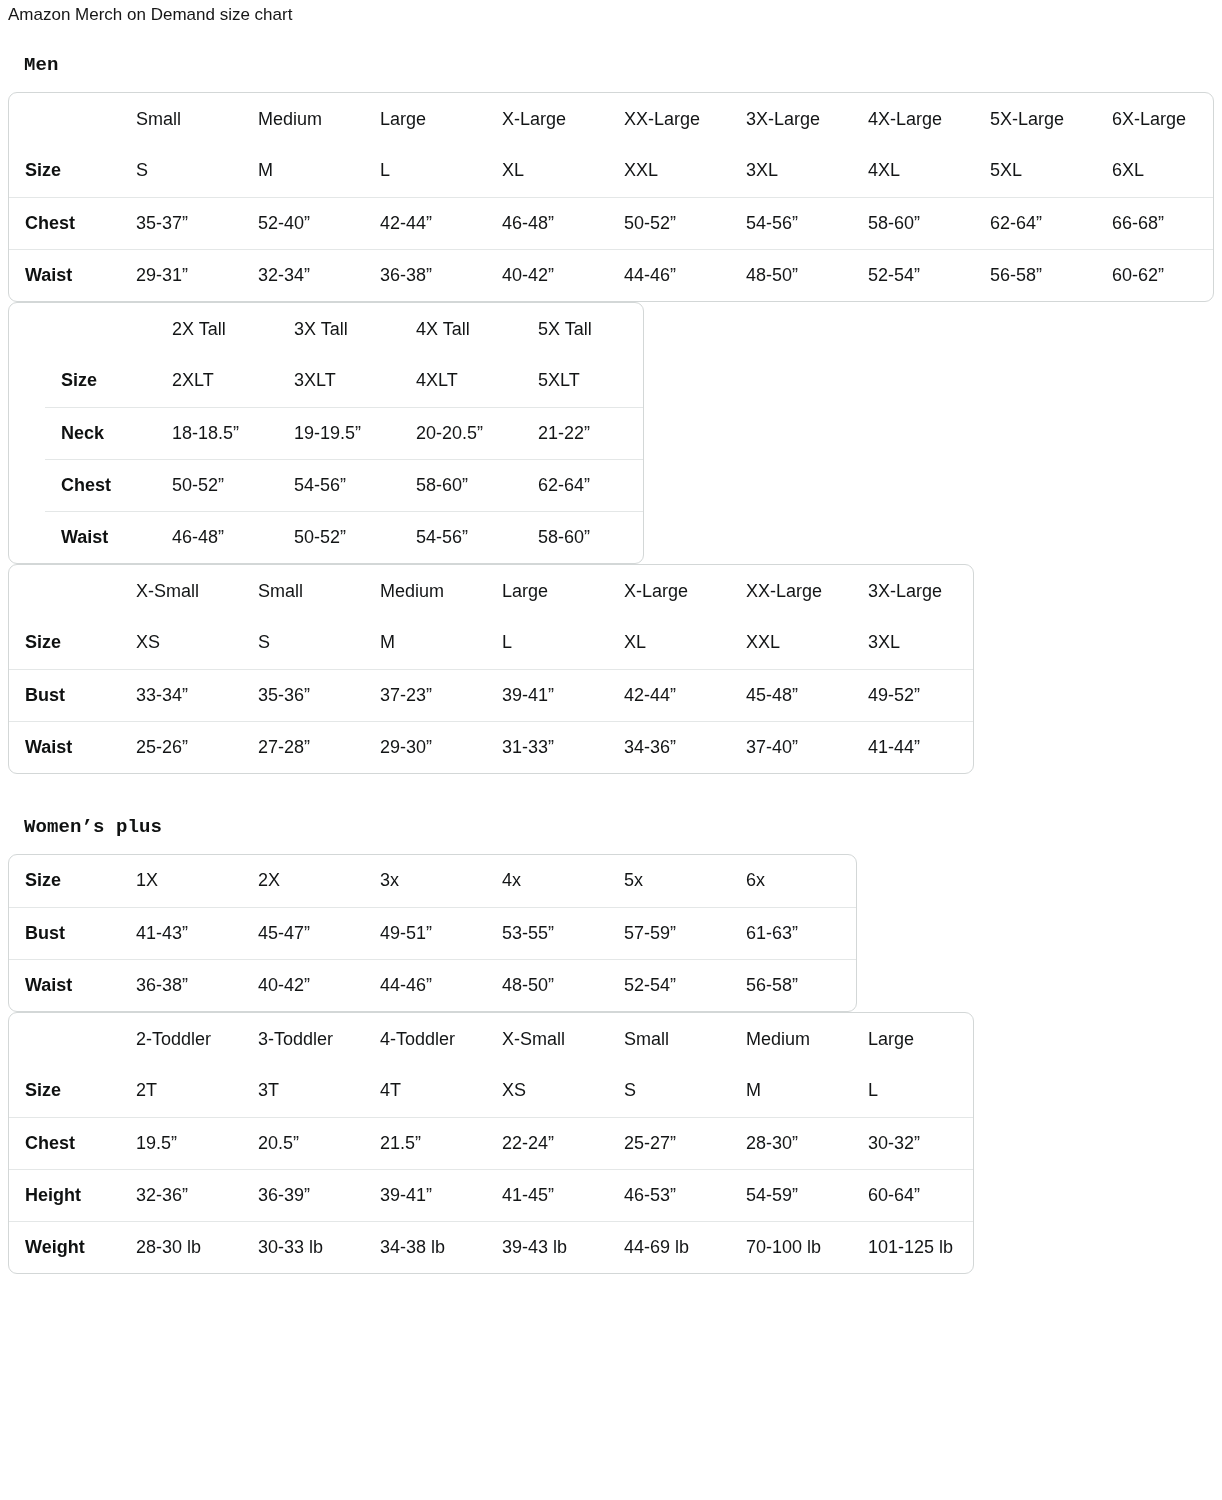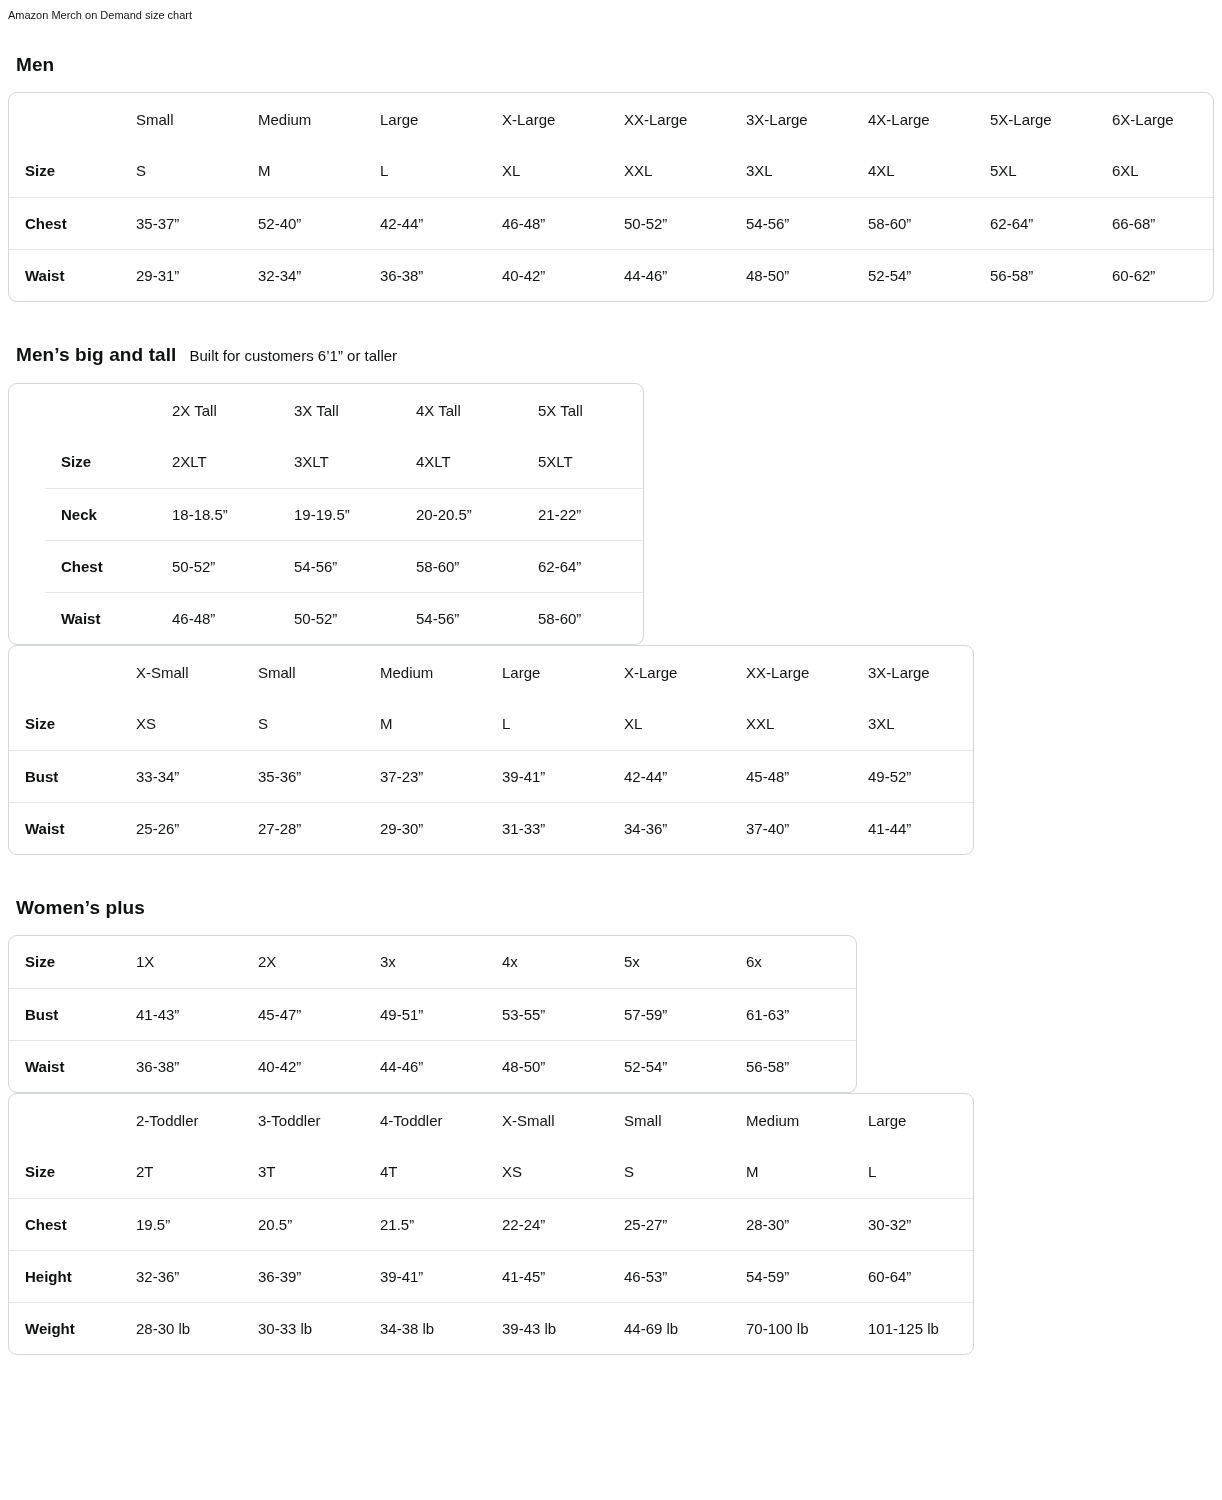--- a/index.html
+++ b/index.html
@@ -4,52 +4,53 @@
 <style>
   * { box-sizing: border-box; }
   html, body { margin: 0; padding: 0; background: #ffffff; }
   body {
     font-family: "Liberation Sans", sans-serif;
     color: #0f1111;
     width: 1222px;
     padding: 4px 8px 12px 8px;
   }
   .page-title {
-    font-size: 11px;
+    font-size: 17px;
     font-weight: 400;
     margin: 0;
     padding-left: 0;
     line-height: 22px;
     color: #161616;
   }
   section h2 {
     font-size: 19px;
     font-weight: 700;
-    margin: 41px 0 15px 8px;
+    margin: 41px 0 15px 16px;
     line-height: 24px;
     letter-spacing: 0.1px;
+    font-family: Liberation Mono, monospace;
   }
   section:first-of-type h2 { margin-top: 27px; }
   .sub {
     font-weight: 400;
     font-size: 15px;
     margin-left: 13px;
     letter-spacing: 0;
   }
   .twrap {
     border: 1px solid #d3d7d7;
     border-radius: 9px;
     overflow: hidden;
     background: #fff;
   }
   table {
     border-collapse: collapse;
     table-layout: fixed;
     width: 100%;
-    font-size: 15px;
+    font-size: 18px;
     color: #131516;
   }
   th, td {
     text-align: left;
     font-weight: 400;
     height: 52px;
     padding: 0;
     border-bottom: 1px solid #e4e7e7;
     white-space: nowrap;
     overflow: hidden;
@@ -138,21 +139,20 @@
             <td>52-54”</td>
             <td>56-58”</td>
             <td>60-62”</td>
           </tr>
         </tbody>
       </table>
   </div>
 </section>
 
 <section>
-  <h2><span>Men’s big and tall</span><span class="sub">Built for customers 6’1” or taller</span></h2>
   <div class="twrap w-bigtall">
     <table>
         <colgroup>
           <col style="width: 127px;">
           <col style="width: 122px;">
           <col style="width: 122px;">
           <col style="width: 122px;">
           <col style="width: 122px;">
           <col>
         </colgroup>

